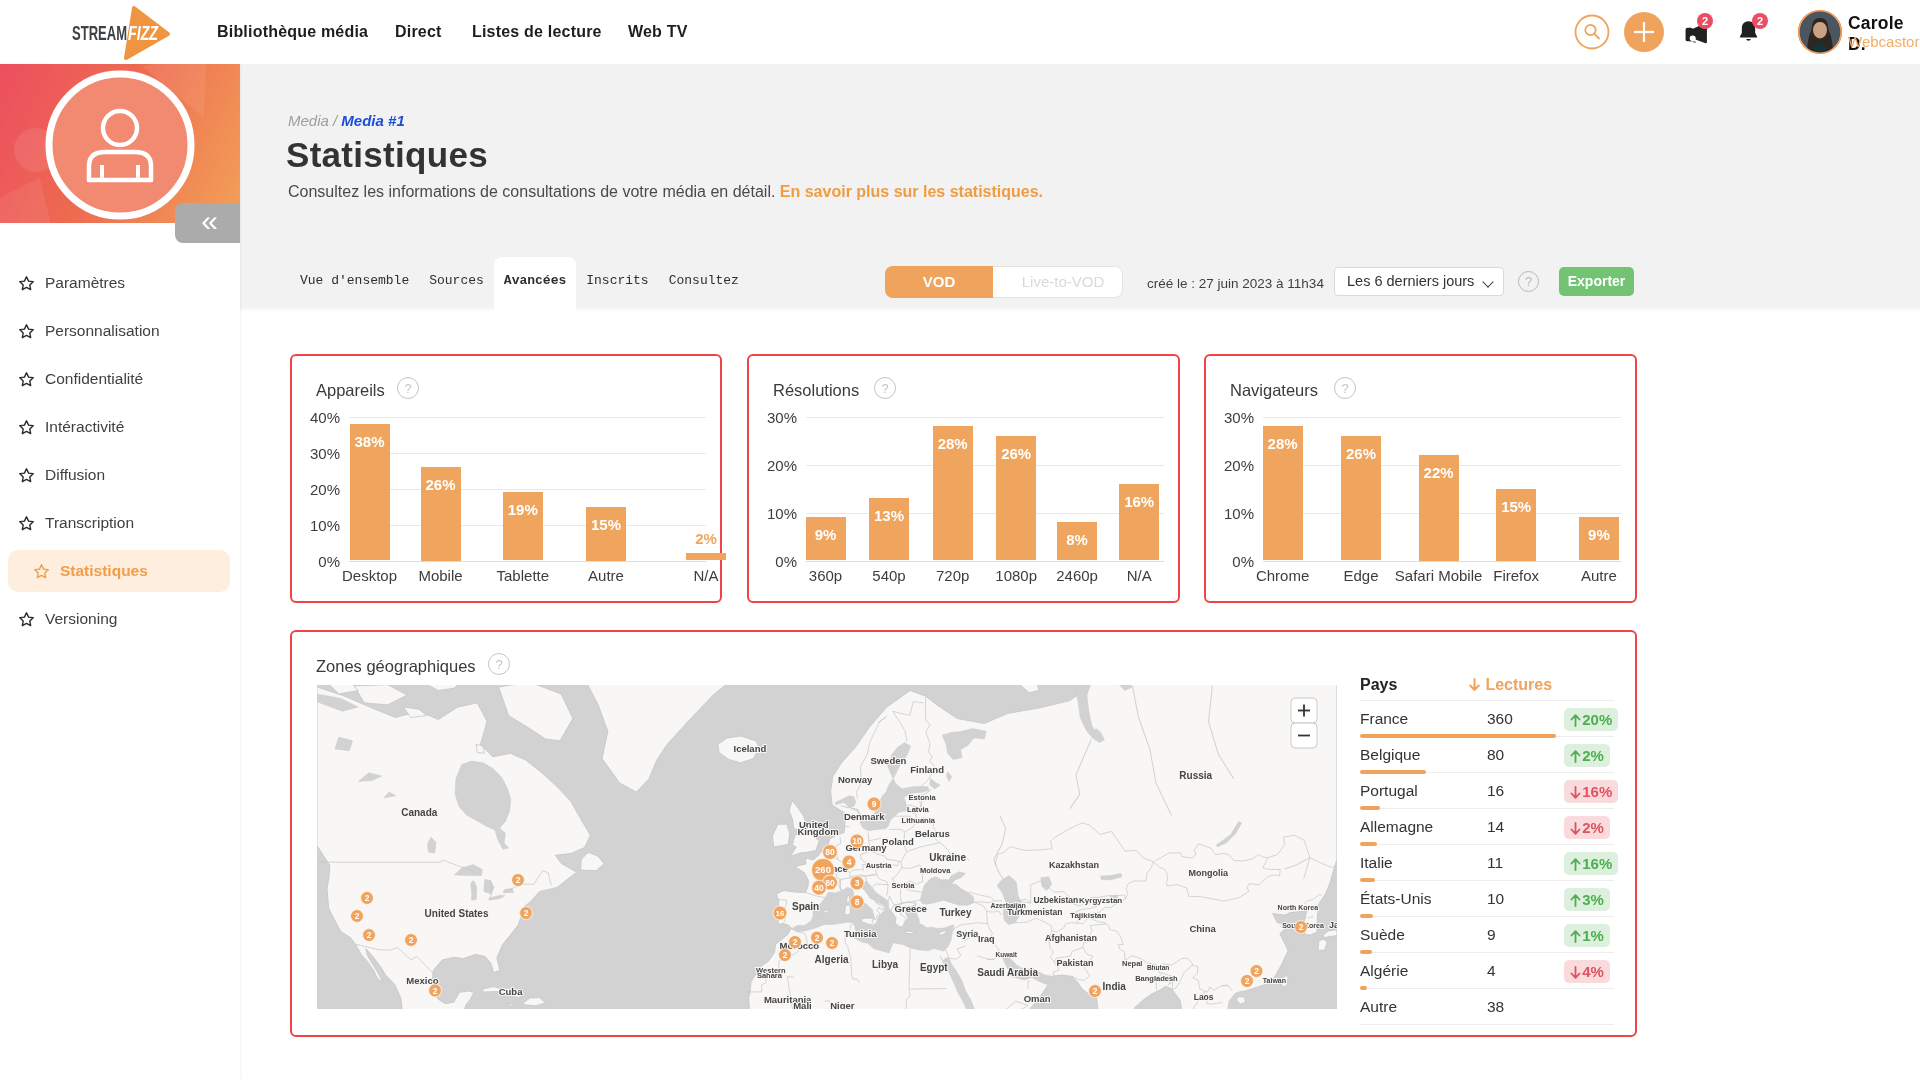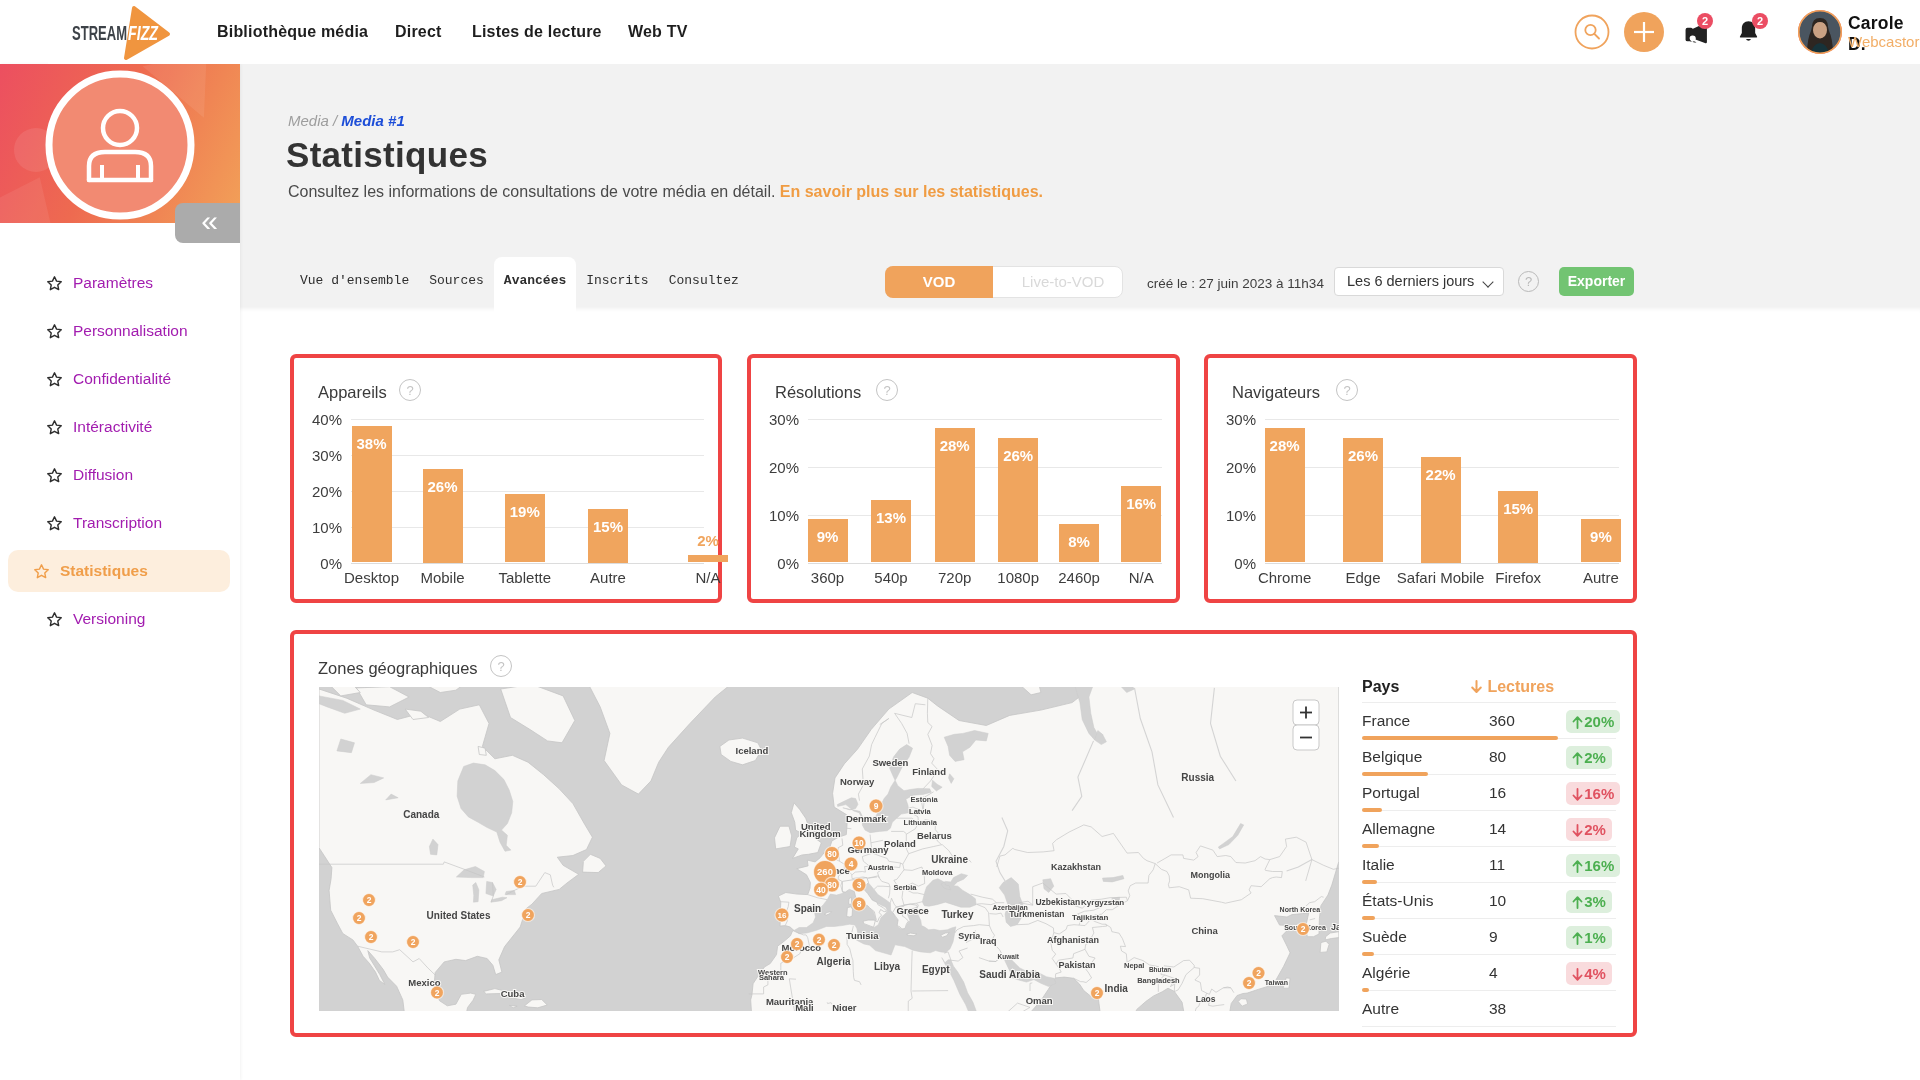--- a/index.html
+++ b/index.html
@@ -7,21 +7,21 @@
 html,body { width:1920px; height:1080px; font-family:"Liberation Sans",sans-serif; background:#fff; overflow:hidden; }
 #topbar { position:absolute; left:0; top:0; width:1576px; height:64px; background:#fff; z-index:30;margin-left:48px; }
 .nav { position:absolute; top:0; height:64px; line-height:64px; font-size:16px; font-weight:600; color:#1e1e1e; letter-spacing:.2px; }
 #sidebar { position:absolute; left:0; top:64px; width:240px; height:1016px; background:#fff; z-index:20; box-shadow:1px 0 3px rgba(0,0,0,.05); }
 #banner { position:absolute; left:0; top:0; width:240px; height:159px; background:linear-gradient(115deg,#ec4f60 0%,#ee6a50 45%,#f2a158 100%); overflow:hidden; }
 #banner .dec1 { position:absolute; left:14px; top:64px; width:44px; height:44px; border-radius:50%; background:rgba(255,255,255,.09); }
 #banner .dec2 { position:absolute; left:-30px; top:110px; width:0; height:0; border-left:55px solid transparent; border-right:55px solid transparent; border-bottom:70px solid rgba(255,255,255,.07); transform:rotate(25deg); }
 #banner .dec3 { position:absolute; right:10px; top:-18px; width:0; height:0; border-left:40px solid transparent; border-right:40px solid transparent; border-bottom:52px solid rgba(255,255,255,.08); transform:rotate(40deg); }
 #collapse { position:absolute; left:175px; top:139px; width:65px; height:40px; background:#ababab; border-radius:8px 0 0 8px; color:#fff; text-align:center; line-height:36px; font-size:30px; letter-spacing:-4px; z-index:5; }
 #menu { position:absolute; top:195px; left:0; width:240px; }
-.mi { position:relative; height:48px; display:flex; align-items:center; padding-left:46px; font-size:15.5px; color:#a21caf; }
+.mi { position:relative; height:48px; display:flex; align-items:center; padding-left:18px; font-size:15.5px; color:#404040; }
 .mi svg { flex:0 0 auto; }
 .mi.act { margin:3px 10px 3px 8px; padding-left:25px; height:42px; background:#fdeedd; border-radius:10px; color:#f09e4a; font-weight:bold; }
 #main { position:absolute; left:240px; top:64px; width:1680px; height:1016px; background:#f2f2f2; }
 #content { position:absolute; left:0; top:243px; width:1680px; height:773px; background:#fff; box-shadow:inset 0 5px 5px -4px rgba(0,0,0,.08); }
 .bc { position:absolute; left:48px; top:48px; font-size:15px; font-style:italic; color:#9d9d9d; }
 .bc b { color:#1d4ed8; font-weight:600; }
 h1 { position:absolute; left:46px; top:71px; font-size:35px; color:#333; font-weight:bold; letter-spacing:.3px; }
 .sub { position:absolute; left:48px; top:119px; font-size:16px; color:#4a4a4a; }
 .sub a { color:#f09c43; font-weight:bold; text-decoration:none; }
 .tabs { position:absolute; left:50px; top:193px; height:50px; display:flex; z-index:3; }
@@ -29,21 +29,21 @@
 .tab.act { background:#fff; border-radius:8px 8px 0 0; font-weight:bold; position:relative; }
 .tab.act:after { content:""; position:absolute; left:0; right:0; top:48px; height:9px; background:#fff; }
 .vodtog { position:absolute; left:645px; top:202px; width:238px; height:32px; border-radius:8px; background:#fff; border:1px solid #e3e3e3; z-index:3; }
 .vodtog .v { position:absolute; left:-1px; top:-1px; width:108px; height:32px; background:#f0a35c; border-radius:8px 0 0 8px; color:#fff; font-weight:bold; font-size:15px; text-align:center; line-height:32px; }
 .vodtog .l { position:absolute; right:0; top:0; width:118px; height:30px; color:#d9d9d9; font-size:15px; text-align:center; line-height:30px; }
 .cree { position:absolute; left:907px; top:212px; font-size:13.5px; color:#3f3f3f; z-index:3; }
 .seldd { position:absolute; left:1094px; top:203px; width:170px; height:29px; background:#fff; border:1px solid #d9d9d9; border-radius:4px; font-size:14.5px; color:#333; line-height:27px; padding-left:12px; z-index:3; }
 .seldd:after { content:""; position:absolute; right:11px; top:10px; width:7px; height:7px; border-right:1.8px solid #444; border-bottom:1.8px solid #444; transform:rotate(45deg); }
 .help { position:absolute; left:1278px; top:207px; width:21px; height:21px; border:1.5px solid #b9b9b9; border-radius:50%; color:#b9b9b9; font-size:13px; text-align:center; line-height:20px; z-index:3; }
 .exporter { position:absolute; left:1319px; top:203px; width:75px; height:29px; background:#72c472; border-radius:5px; color:#fff; font-weight:bold; font-size:14px; text-align:center; line-height:29px; z-index:3; }
-.card { position:absolute; background:#fff; border:4px solid #ef4444; border-radius:6px; }
+.card { position:absolute; background:#fff; border:2px solid #ef4444; border-radius:6px; }
 .ctitle { position:absolute; left:24px; top:25px; font-size:16.5px; color:#3a3a3a; }
 .chelp { position:absolute; width:22px; height:22px; border:1.5px solid #c4c4c4; border-radius:50%; color:#c4c4c4; font-size:13px; text-align:center; line-height:21px; top:21px; }
 .gl { position:absolute; height:1px; background:#e8e8e8; left:57px; right:14px; }
 .gl0 { background:#dcdcdc; }
 .ylab { position:absolute; width:40px; text-align:right; font-size:15px; color:#3d3d3d; transform:translateY(-8px); }
 .bar { position:absolute; background:#f0a55e; }
 .blab { position:absolute; font-size:15px; font-weight:bold; color:#fff; text-align:center; }
 .blab.out { color:#f0a55e; }
 .xlab { position:absolute; font-size:15px; color:#3d3d3d; text-align:center; transform:translateX(-50%); }
 </style>

